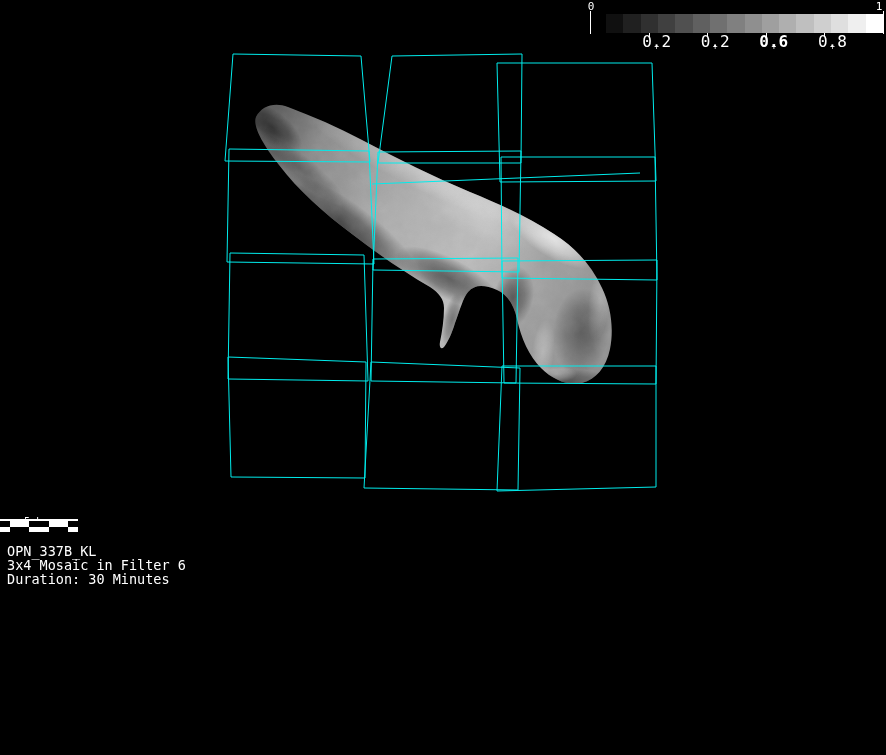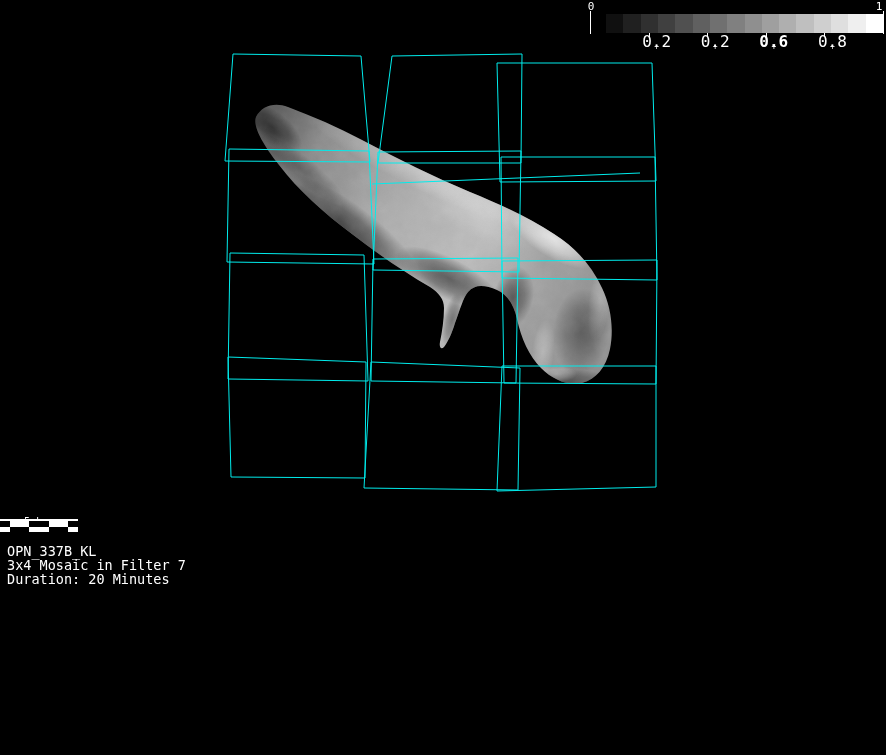--- a/index.html
+++ b/index.html
@@ -174,17 +174,17 @@
       <div class="sb-cell" style="background: rgb(255, 255, 255);"></div>
       <div class="sb-cell" style="background: rgb(255, 255, 255);"></div>
       <div class="sb-cell" style="background: rgb(0, 0, 0);"></div>
       <div class="sb-cell" style="background: rgb(0, 0, 0);"></div>
       <div class="sb-cell" style="background: rgb(255, 255, 255);"></div>
     </div>
 
 
   <div id="info-block">
     <div class="info-line">OPN_337B_KL</div>
-    <div class="info-line">3x4 Mosaic in Filter 7</div>
-    <div class="info-line">Duration: 20 Minutes</div>
+    <div class="info-line">3x4 Mosaic in Filter 6</div>
+    <div class="info-line">Duration: 30 Minutes</div>
   </div>
 
 </div>
 
 </body></html>

